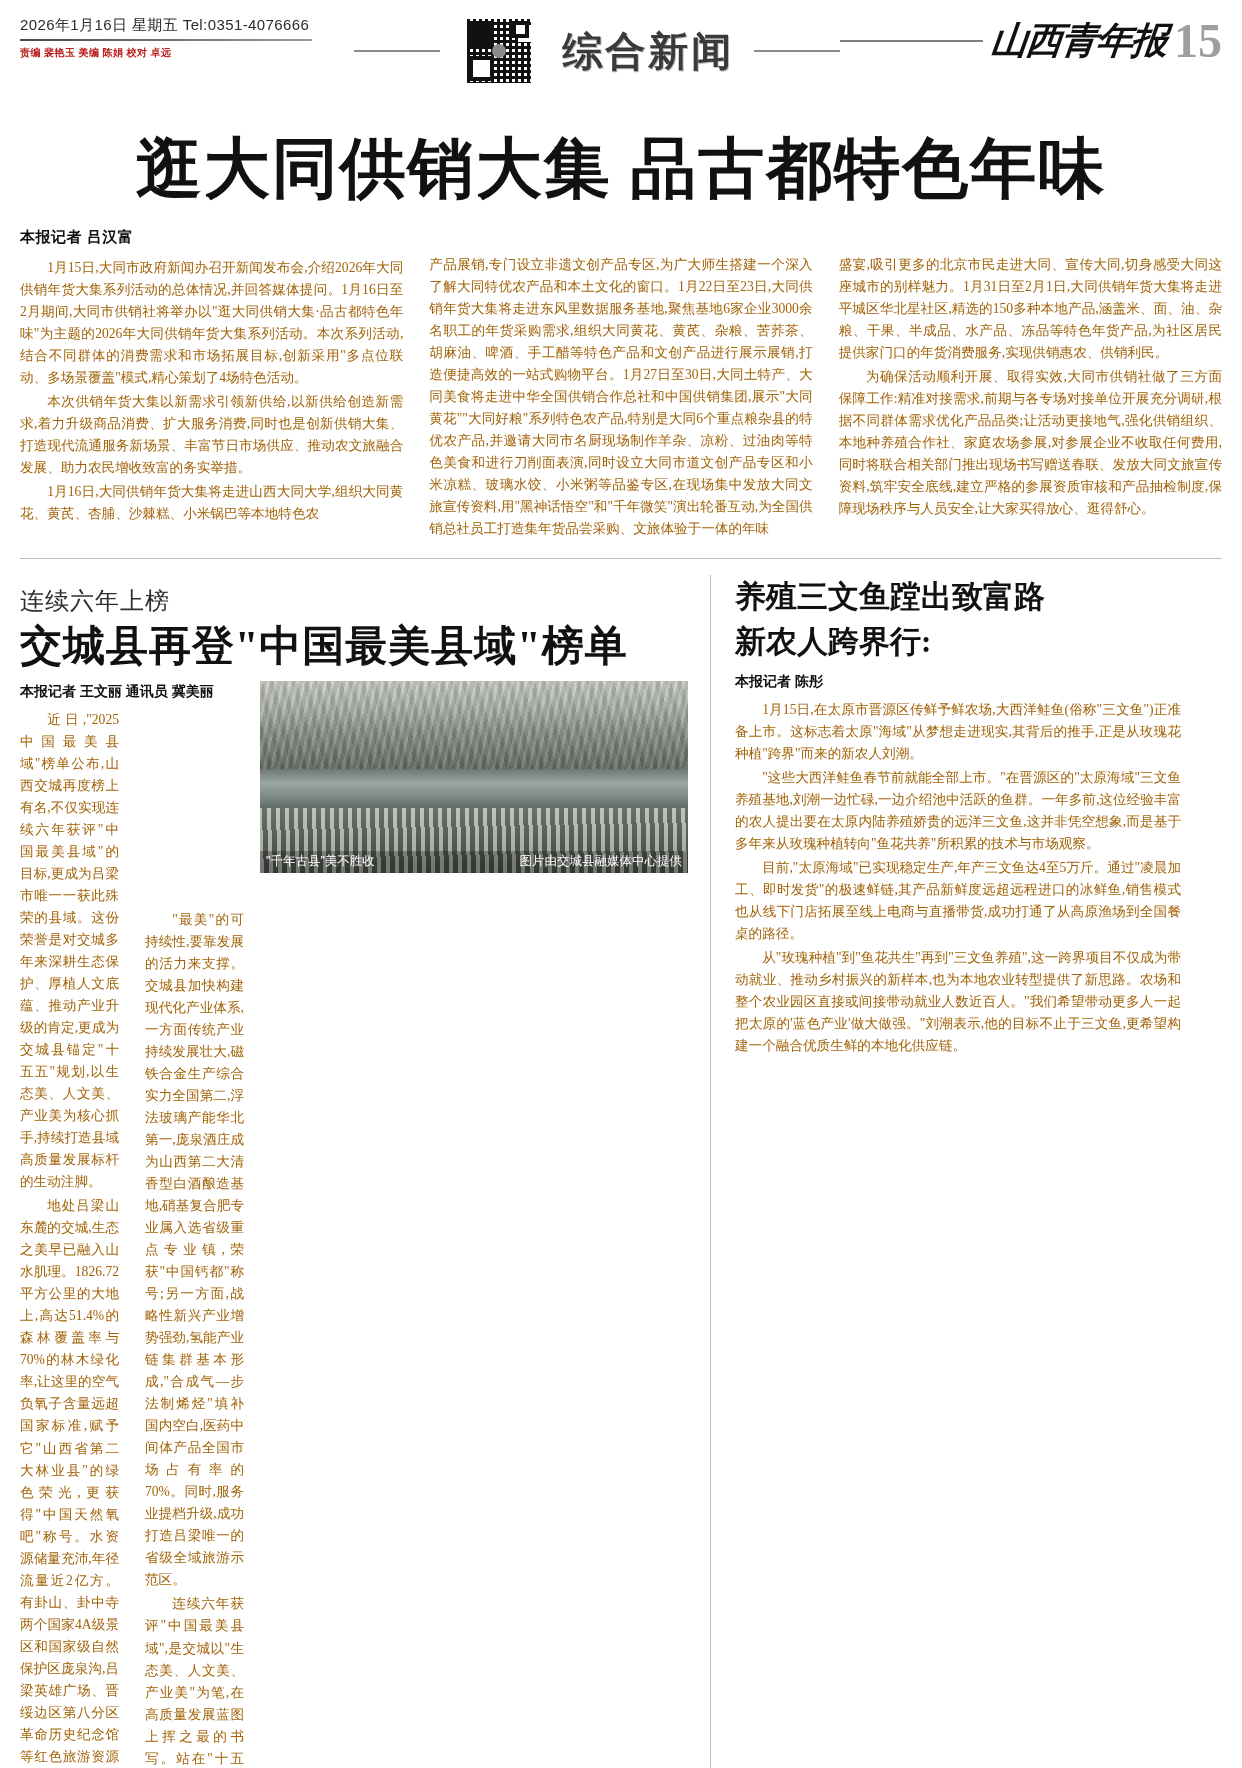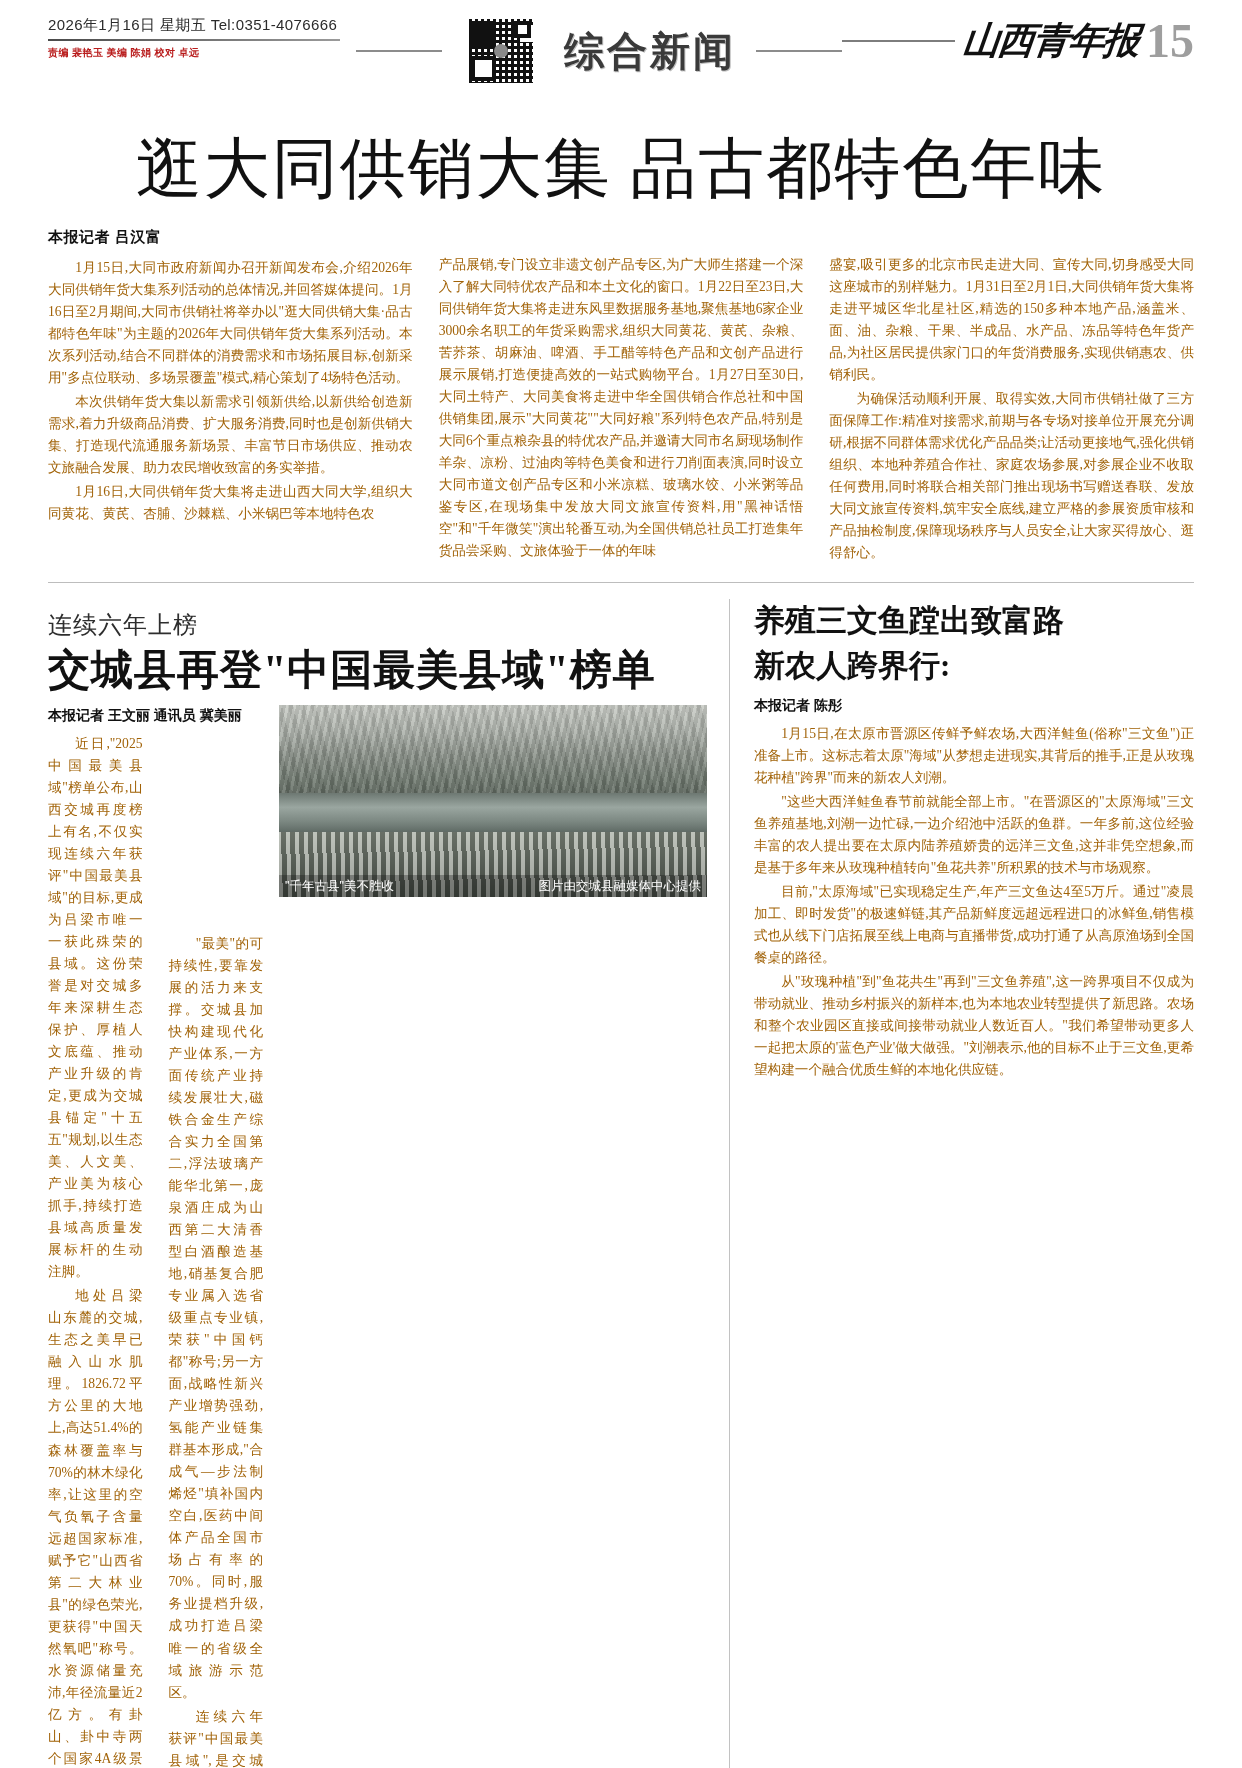--- a/index.html
+++ b/index.html
@@ -5,21 +5,21 @@
   * { box-sizing: border-box; }
   html, body { margin: 0; padding: 0; }
   body {
     width: 1242px; height: 1768px;
     background: #ffffff;
     font-family: "Liberation Serif", "DejaVu Serif", serif;
     color: #1a1a1a;
     position: relative;
     overflow: hidden;
   }
-  .page { position: relative; width: 1242px; height: 1768px; padding: 0 48px; }
+  .page { position: relative; width: 1242px; height: 1768px; padding: 0 20px; }
 
   
   .masthead { position: relative; height: 110px; display: flex; align-items: flex-start; }
   .mh-left { width: 350px; padding-top: 16px; }
   .mh-date {
     font-size: 15px; letter-spacing: .4px; color: #2b2b2b;
     font-family: "Liberation Sans", sans-serif; white-space: nowrap;
   }
   .mh-rule { height: 2px; background: linear-gradient(to right,#4a4a4a,#9a9a9a); margin: 4px 0 5px; width: 292px; }
   .mh-credits { font-size: 10px; color: #b91c1c; font-family: Liberation Serif, serif; font-weight: bold; letter-spacing: .5px; }
@@ -54,21 +54,21 @@
   .mh-logo {
     font-size: 37px; color: #111; white-space: nowrap;
     font-family: "Liberation Serif", serif; font-weight: bold;
     font-style: italic; letter-spacing: -2px; transform: skewX(-6deg);
   }
   .mh-pageno { font-size: 48px; font-weight: bold; color: #9e9e9e; margin-left: 8px; line-height: .9;
     font-family: "Liberation Serif", serif; }
 
   
   .lead-head {
-    text-align: center; font-size: 66px; font-weight: normal; letter-spacing: 2px;
+    text-align: center; font-size: 66px; font-weight: bold; letter-spacing: 2px;
     line-height: 1.12; margin: 22px 0 0; color: #111;
     font-family: "Liberation Serif", serif; white-space: nowrap;
   }
   .byline { font-size: 15px; font-weight: bold; font-family: "Liberation Sans", sans-serif;
     margin: 16px 0 10px; color: #111; letter-spacing: .5px; }
   .byline-c { font-size: 14px; font-weight: bold; font-family: "Liberation Sans", sans-serif;
     margin: 12px 0 8px; color: #111; }
 
   .cols3 { display: flex; gap: 26px; }
   .cols3 > div { flex: 1; }

